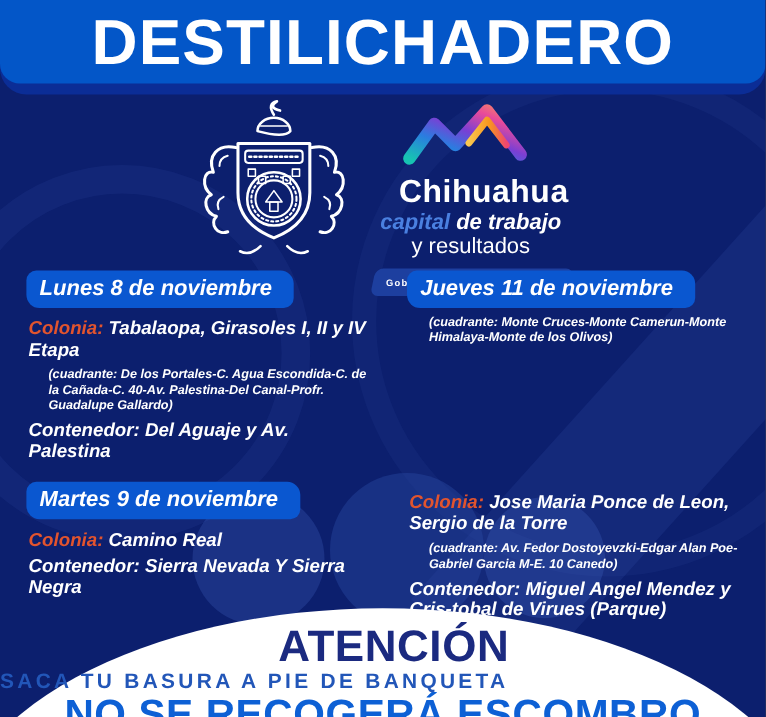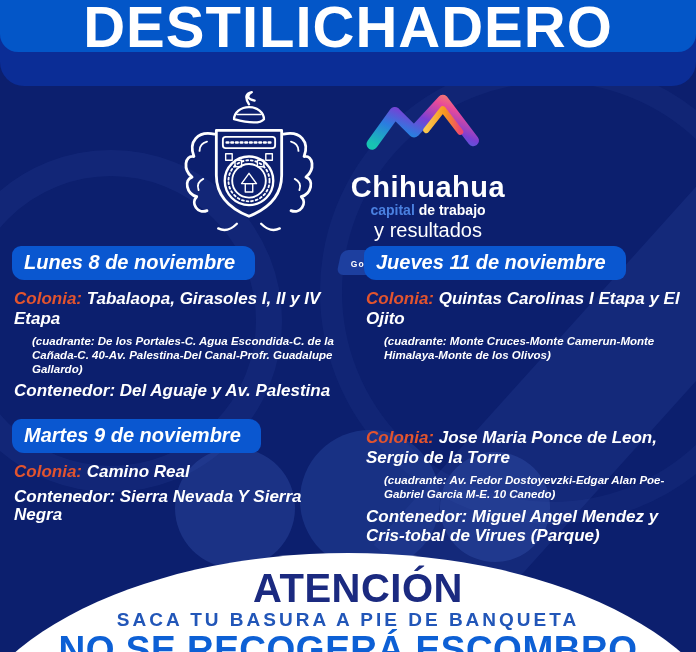--- a/index.html
+++ b/index.html
@@ -27,51 +27,51 @@
   .decor-swoosh{
     left:320px;top:60px;width:420px;height:420px;border-radius:50%;
     border:22px solid rgba(74,110,205,0.08);
   }
   
   .banner-shadow{
     position:absolute;z-index:1;left:0;top:0;right:0;height:86px;
     background:#0b2d96;border-radius:0 0 24px 24px;
   }
   .banner{
-    position:absolute;z-index:2;left:0;top:0;right:0;height:52px;
+    position:absolute;z-index:2;left:0;top:0;right:0;height:76px;
     background:#0356c8;border-radius:0 0 18px 18px;
     display:flex;align-items:center;justify-content:center;
   }
   .banner h1{
     margin:0;color:#fff;font-size:58px;font-weight:800;letter-spacing:1px;
     font-stretch:condensed;
   }
   
   .logos{
     position:absolute;z-index:2;left:0;top:88px;right:0;
     display:flex;justify-content:center;align-items:flex-start;gap:20px;
   }
   .crest svg{display:block;}
   .brand{width:178px;text-align:center;color:#fff;margin-top:2px;}
   .brand .mlogo{display:block;margin:0 auto;}
-  .brand .city{font-size:29px;font-weight:800;line-height:1.05;margin-top:14px;letter-spacing:0.5px;}
-  .brand .tag1{font-size:14px;font-weight:bold;line-height:1.1;margin-top:1px;}
+  .brand .city{font-size:29px;font-weight:800;line-height:1.05;margin-top:2px;letter-spacing:0.5px;text-align:right;}
+  .brand .tag1{font-size:20px;font-weight:bold;line-height:1.1;margin-top:1px;font-style:italic;}
   .brand .tag1 .cap{color:#4a80e0;}
   .brand .tag2{font-size:20px;font-weight:normal;line-height:1.1;}
   .brand .badge{
     display:inline-block;margin-top:9px;padding:3px 12px 4px;
     background:#1d3f9f;border-radius:7px;transform:skewX(-12deg);
   }
   .brand .badge span{
     display:inline-block;transform:skewX(12deg);
     font-size:8.5px;font-weight:bold;letter-spacing:1.2px;color:#fff;white-space:nowrap;
   }
   
   .schedule{
-    position:absolute;z-index:2;left:12px;top:246px;right:8px;
+    position:absolute;z-index:2;left:24px;top:246px;right:8px;
     display:grid;grid-template-columns:1fr 1fr;column-gap:28px;row-gap:18px;
   }
   .block{color:#fff;font-style:italic;}
   .day-pill{
     display:inline-block;background:#0a57d0;color:#fff;
     font-weight:bold;font-size:20px;line-height:1;
     padding:6px 20px 8px 12px;border-radius:9px 12px 9px 12px;
   }
   .colonia{margin:9px 0 0 2px;font-size:17px;font-weight:bold;line-height:1.15;}
   .colonia .col-label{color:#e2542e;}
@@ -89,21 +89,21 @@
   .horario span{color:#fff;font-weight:bold;font-size:21px;}
   .blob{
     position:absolute;z-index:3;left:50%;top:553px;transform:translateX(-50%);
     width:790px;height:430px;background:#ffffff;border-radius:50%;
   }
   .attn-title{
     position:absolute;z-index:4;left:0;right:0;top:566px;text-align:center;
     color:#1b2a80;font-size:40px;font-weight:800;letter-spacing:0.5px;margin:0;padding-left:20px;
   }
   .attn-line1{
-    position:absolute;z-index:4;left:0;right:0;top:609px;text-align:center;
+    position:absolute;z-index:4;left:0;right:0;top:609px;text-align:left;
     color:#2256b8;font-size:19px;font-weight:800;letter-spacing:3px;margin:0;white-space:nowrap;
   }
   .attn-line2{
     position:absolute;z-index:4;left:0;right:0;top:629px;text-align:center;
     color:#0d60d5;font-size:37px;font-weight:800;letter-spacing:0.5px;margin:0;white-space:nowrap;
   }
 </style>
 </head>
 <body>
 
@@ -190,21 +190,20 @@
 
     <div class="block">
       <div class="day-pill"><span>Lunes 8 de noviembre</span></div>
       <p class="colonia"><span class="col-label">Colonia:</span> <span>Tabalaopa, Girasoles I, II y IV Etapa</span></p>
       <p class="cuadrante">(cuadrante: De los Portales-C. Agua Escondida-C. de la Cañada-C. 40-Av. Palestina-Del Canal-Profr. Guadalupe Gallardo)</p>
       <p class="contenedor">Contenedor: Del Aguaje y Av. Palestina</p>
     </div>
 
     <div class="block">
       <div class="day-pill"><span>Jueves 11 de noviembre</span></div>
-      <p class="colonia"><span class="col-label">Colonia:</span> <span>Quintas Carolinas I Etapa y El Ojito</span></p>
       <p class="cuadrante">(cuadrante: Monte Cruces-Monte Camerun-Monte Himalaya-Monte de los Olivos)</p>
     </div>
 
     <div class="block">
       <div class="day-pill"><span>Martes 9 de noviembre</span></div>
       <p class="colonia"><span class="col-label">Colonia:</span> <span>Camino Real</span></p>
       <p class="contenedor">Contenedor: Sierra Nevada Y Sierra Negra</p>
     </div>
 
     <div class="block">

